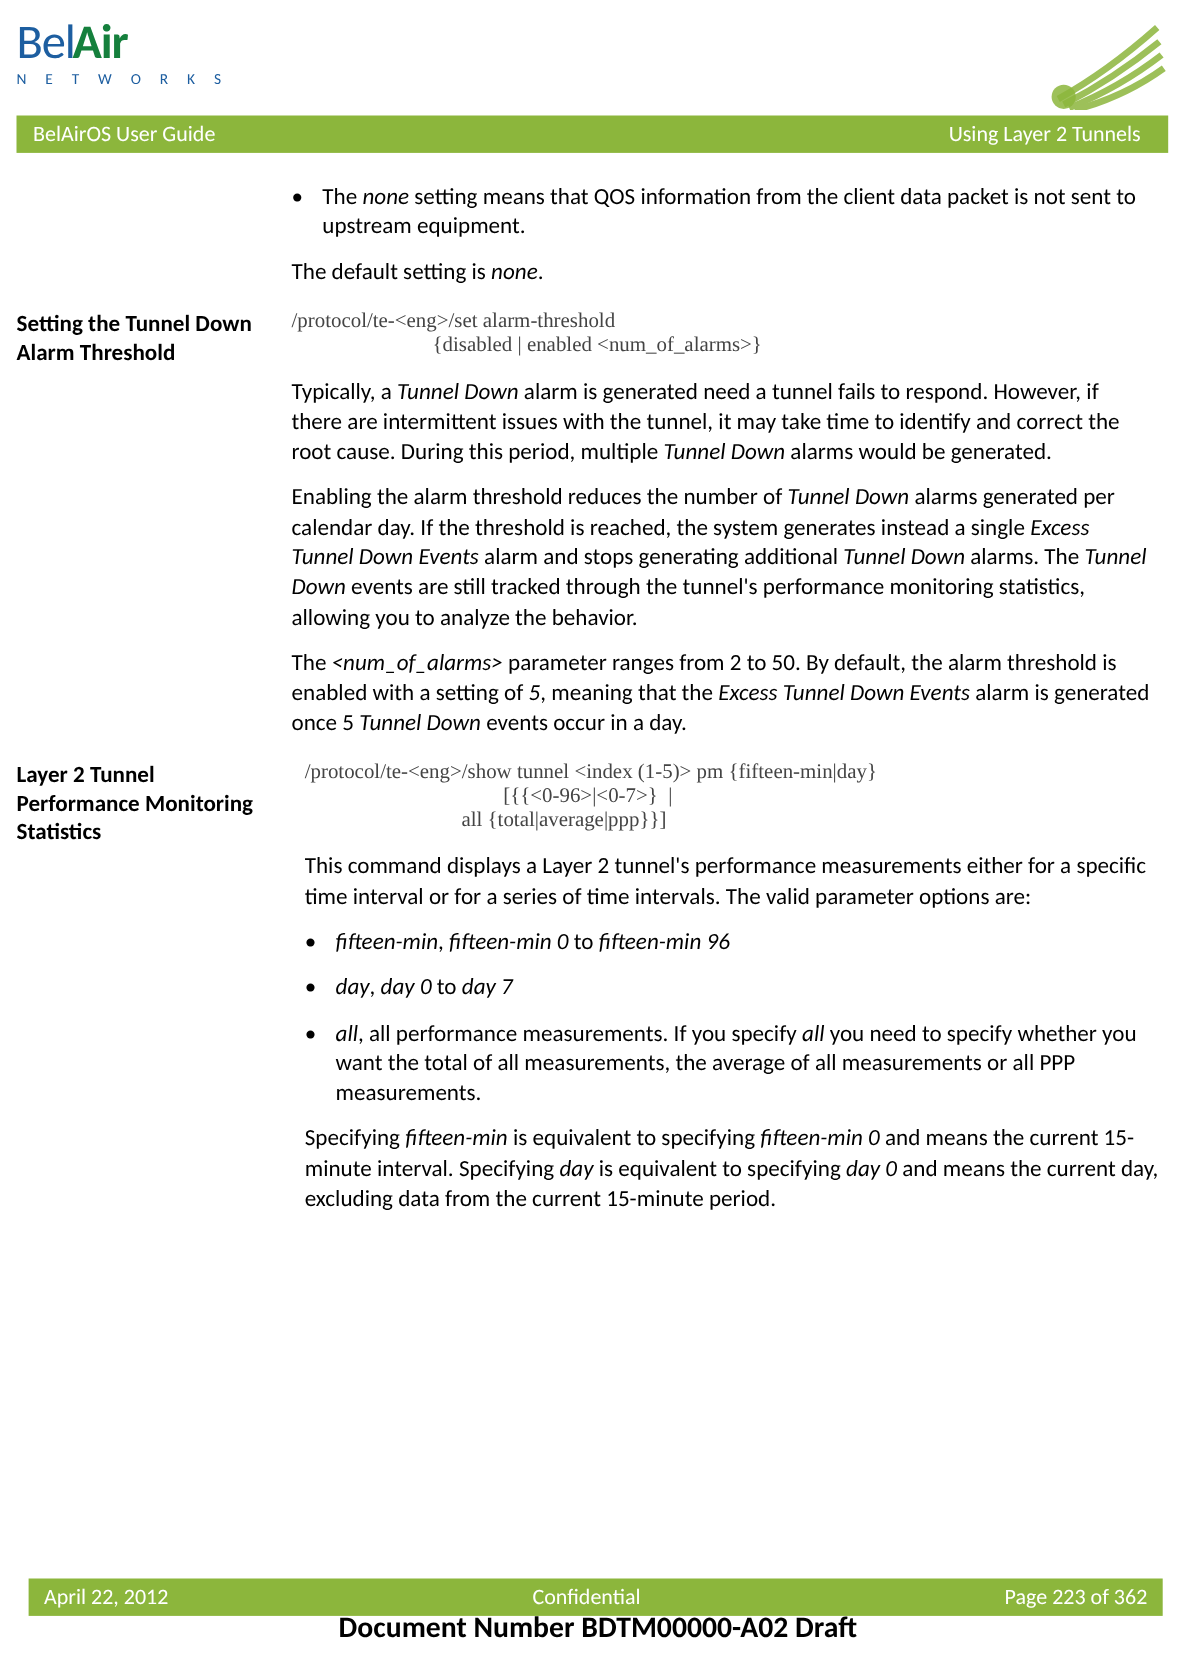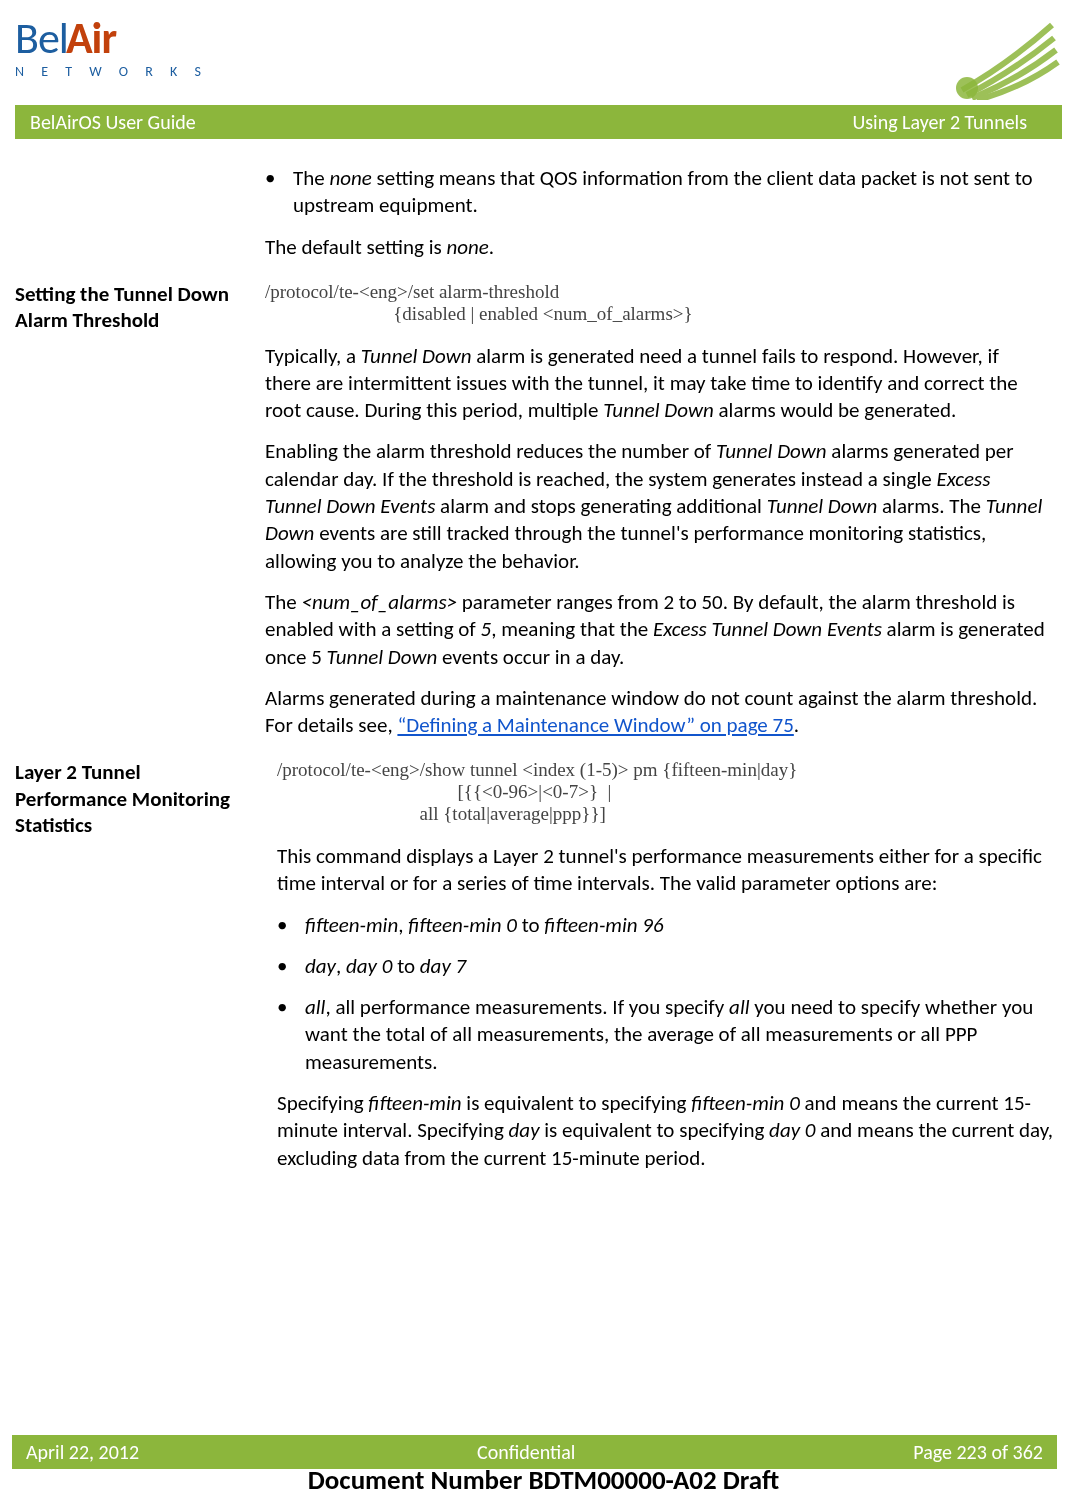--- a/index.html
+++ b/index.html
@@ -5,37 +5,37 @@
     * { box-sizing: border-box; margin:0; padding:0; }
     body { font-family: "Gill Sans", "Gill Sans MT", Calibri, sans-serif;
            width:1087px; height:1511px; background:#fff; color:#000;
            font-size:21px; line-height:1.3; position:relative; }
     .page { padding:0; }
     .header-row { display:flex; justify-content:space-between;
                   align-items:flex-start; padding:10px 25px 0 15px; }
     .logo { width:200px; }
     .logo-main { display:flex; align-items:baseline; }
     .logo-main .bel { font-size:44px; font-weight:400; color:#1d5ea0; letter-spacing:-1px; }
-    .logo-main .air { font-size:44px; font-weight:900; color:#c2410c; letter-spacing:-1px; margin-left:-2px;}
+    .logo-main .air { font-size:44px; font-weight:900; color:#15803d; letter-spacing:-1px; margin-left:-2px;}
     .logo-sub { font-size:14px; letter-spacing:7px; color:#1d5ea0; font-weight:500; margin-top:-4px;}
     .swoosh { width:120px; height:90px; }
     .title-bar { background:#8cb63c; color:#fff; display:flex;
-                 justify-content:space-between; padding:4px 35px 4px 15px;
+                 justify-content:space-between; padding:4px 25px 4px 15px;
                  font-size:20px; margin:5px 25px 0 15px;}
     .section-label { font-weight:bold; font-size:21px; line-height:1.25;
                      margin-bottom:10px; }
     .para { margin:0 0 14px 0; }
     .bullet-row { display:flex; margin:0 0 14px 0; }
     .bullet-mark { width:28px; flex-shrink:0; }
     .bullet-text { flex:1; }
     .italic { font-style:italic; }
     .mono { font-family:Liberation Serif, serif; font-size:19px;
             color:#444; white-space:pre; line-height:1.15; margin-bottom:18px;}
     a.xref { color:#1155cc; text-decoration:underline; }
-    .footer-bar { position:absolute; left:12px; right:30px; bottom:42px;
+    .footer-bar { position:absolute; left:26px; right:30px; bottom:42px;
                   background:#8cb63c; color:#fff; display:flex;
                   justify-content:space-between; padding:4px 14px; font-size:20px;gap:22px;}
     .doc-num { position:absolute; left:0; right:0; bottom:14px;
                text-align:center; font-weight:bold; font-size:27px;}
     .sec-block { display:flex; gap:25px; margin-top:6px;}
     .sec-left { width:225px; flex-shrink:0;}
     .sec-right { flex:1; }
   </style>
 </head>
 <body>
@@ -92,23 +92,20 @@
                            {disabled | enabled &lt;num_of_alarms&gt;}</div>
       <p class="para">
         <span>Typically, a </span><span class="italic">Tunnel Down</span><span> alarm is generated need a tunnel fails to respond. However, if there are intermittent issues with the tunnel, it may take time to identify and correct the root cause. During this period, multiple </span><span class="italic">Tunnel Down</span><span> alarms would be generated.</span>
       </p>
       <p class="para">
         <span>Enabling the alarm threshold reduces the number of </span><span class="italic">Tunnel Down</span><span> alarms generated per calendar day. If the threshold is reached, the system generates instead a single </span><span class="italic">Excess Tunnel Down Events</span><span> alarm and stops generating additional </span><span class="italic">Tunnel Down</span><span> alarms. The </span><span class="italic">Tunnel Down</span><span> events are still tracked through the tunnel's performance monitoring statistics, allowing you to analyze the behavior.</span>
       </p>
       <p class="para">
         <span>The </span><span class="italic">&lt;num_of_alarms&gt;</span><span> parameter ranges from 2 to 50. By default, the alarm threshold is enabled with a setting of </span><span class="italic">5</span><span>, meaning that the </span><span class="italic">Excess Tunnel Down Events</span><span> alarm is generated once 5 </span><span class="italic">Tunnel Down</span><span> events occur in a day.</span>
       </p>
-      <p class="para">
-        <span>Alarms generated during a maintenance window do not count against the alarm threshold. For details see, </span><a class="xref" href="#">“Defining a Maintenance Window” on page 75</a><span>.</span>
-      </p>
     </div>
   </div>
 
   <div class="sec-block" style="padding:0 30px 0 15px;gap:37px;">
     <div class="sec-left">
       <div class="section-label">Layer 2 Tunnel Performance Monitoring Statistics</div>
     </div>
     <div class="sec-right">
       <div class="mono">/protocol/te-&lt;eng&gt;/show tunnel &lt;index (1-5)&gt; pm {fifteen-min|day}
                                       [{{&lt;0-96&gt;|&lt;0-7&gt;}  |

